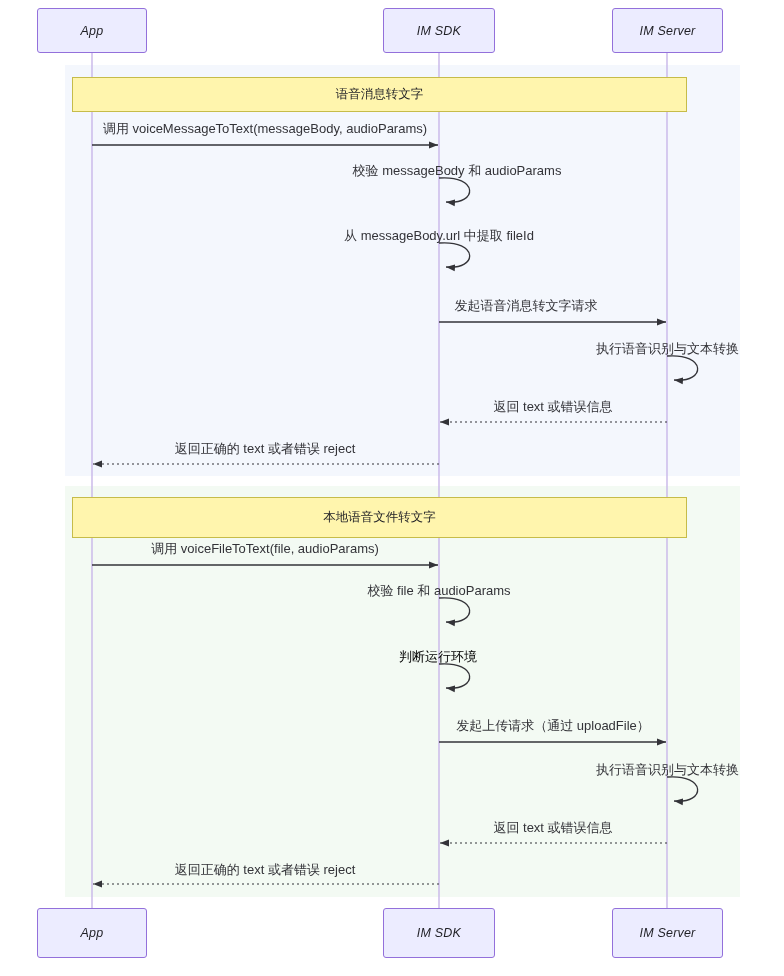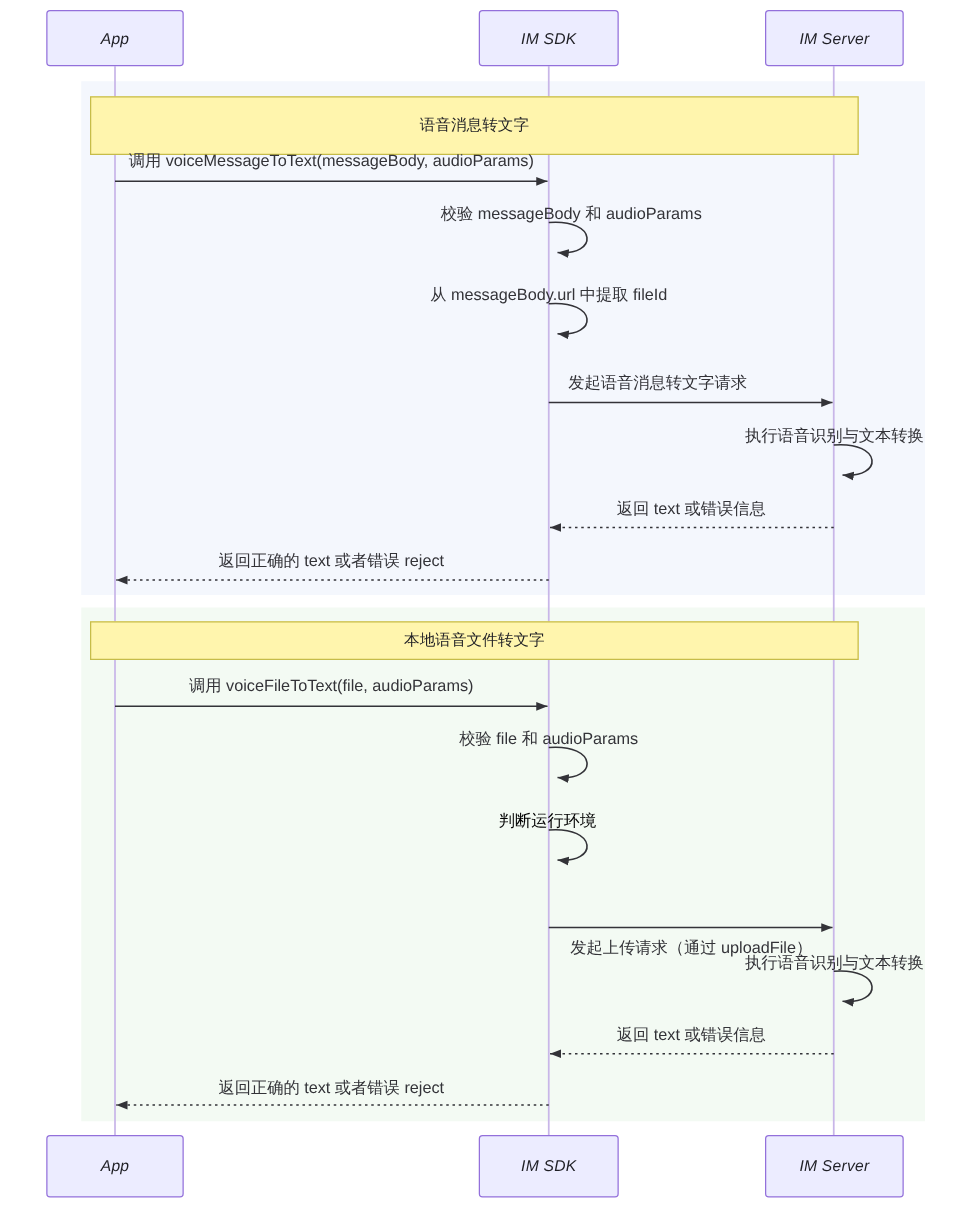--- a/index.html
+++ b/index.html
@@ -68,40 +68,40 @@
       <line x1="92" y1="565" x2="438" y2="565" stroke="#333338" stroke-width="1.3" marker-end="url(#arrowEnd)"></line>
       <path d="M 439 598 C 478.6 595 478.6 625 446 622" fill="none" stroke="#333338" stroke-width="1.3" marker-end="url(#arrowEnd)"></path>
       <path d="M 439 664 C 478.6 661 478.6 691 446 688" fill="none" stroke="#333338" stroke-width="1.3" marker-end="url(#arrowEnd)"></path>
       <line x1="439" y1="742" x2="666" y2="742" stroke="#333338" stroke-width="1.3" marker-end="url(#arrowEnd)"></line>
       <path d="M 667 777 C 706.6 774 706.6 804 674 801" fill="none" stroke="#333338" stroke-width="1.3" marker-end="url(#arrowEnd)"></path>
       <line x1="667" y1="843" x2="440" y2="843" stroke="#333338" stroke-width="1.2" stroke-dasharray="2,3" marker-end="url(#arrowEnd)"></line>
       <line x1="439" y1="884" x2="93" y2="884" stroke="#333338" stroke-width="1.2" stroke-dasharray="2,3" marker-end="url(#arrowEnd)"></line>
     </svg>
 
   <div id="block-titles">
-      <div class="block-title" style="left: 72px; top: 77px; width: 615px; height: 47px; background: rgb(255, 245, 173); border-color: rgb(198, 188, 73);">
+      <div class="block-title" style="left: 72px; top: 77px; width: 615px; height: 35px; background: rgb(255, 245, 173); border-color: rgb(198, 188, 73);">
         <span>语音消息转文字</span>
       </div>
-      <div class="block-title" style="left: 72px; top: 497px; width: 615px; height: 31px; background: rgb(255, 245, 173); border-color: rgb(198, 188, 73);">
+      <div class="block-title" style="left: 72px; top: 497px; width: 615px; height: 41px; background: rgb(255, 245, 173); border-color: rgb(198, 188, 73);">
         <span>本地语音文件转文字</span>
       </div>
     </div>
 
   <div id="msg-labels">
       <div class="msg-label center" style="left: 265px; top: 120px; color: rgb(51, 51, 56);">调用 voiceMessageToText(messageBody, audioParams)</div>
       <div class="msg-label center" style="left: 457px; top: 162px; color: rgb(51, 51, 56);">校验 messageBody 和 audioParams</div>
       <div class="msg-label center" style="left: 439px; top: 227px; color: rgb(51, 51, 56);">从 messageBody.url 中提取 fileId</div>
       <div class="msg-label center" style="left: 526px; top: 297px; color: rgb(51, 51, 56);">发起语音消息转文字请求</div>
       <div class="msg-label right" style="left: 739px; top: 340px; color: rgb(51, 51, 56);">执行语音识别与文本转换</div>
       <div class="msg-label center" style="left: 553px; top: 398px; color: rgb(51, 51, 56);">返回 text 或错误信息</div>
       <div class="msg-label center" style="left: 265px; top: 440px; color: rgb(51, 51, 56);">返回正确的 text 或者错误 reject</div>
       <div class="msg-label center" style="left: 265px; top: 540px; color: rgb(51, 51, 56);">调用 voiceFileToText(file, audioParams)</div>
       <div class="msg-label center" style="left: 439px; top: 582px; color: rgb(51, 51, 56);">校验 file 和 audioParams</div>
       <div class="msg-label center" style="left: 438px; top: 648px; color: #000000;">判断运行环境</div>
-      <div class="msg-label center" style="left: 553px; top: 717px; color: rgb(51, 51, 56); margin-top: 32px;">发起上传请求（通过 uploadFile）</div>
+      <div class="msg-label center" style="left: 553px; top: 717px; color: rgb(51, 51, 56);">发起上传请求（通过 uploadFile）</div>
       <div class="msg-label right" style="left: 739px; top: 761px; color: rgb(51, 51, 56);">执行语音识别与文本转换</div>
       <div class="msg-label center" style="left: 553px; top: 819px; color: rgb(51, 51, 56);">返回 text 或错误信息</div>
       <div class="msg-label center" style="left: 265px; top: 861px; color: rgb(51, 51, 56);">返回正确的 text 或者错误 reject</div>
     </div>
 
   <div id="actors">
       <div class="actor" style="left: 37px; top: 8px; width: 110px; height: 45px; background: rgb(236, 236, 255); border-color: rgb(147, 112, 219);">
         <span>App</span>
       </div>
       <div class="actor" style="left: 383px; top: 8px; width: 112px; height: 45px; background: rgb(236, 236, 255); border-color: rgb(147, 112, 219);">

